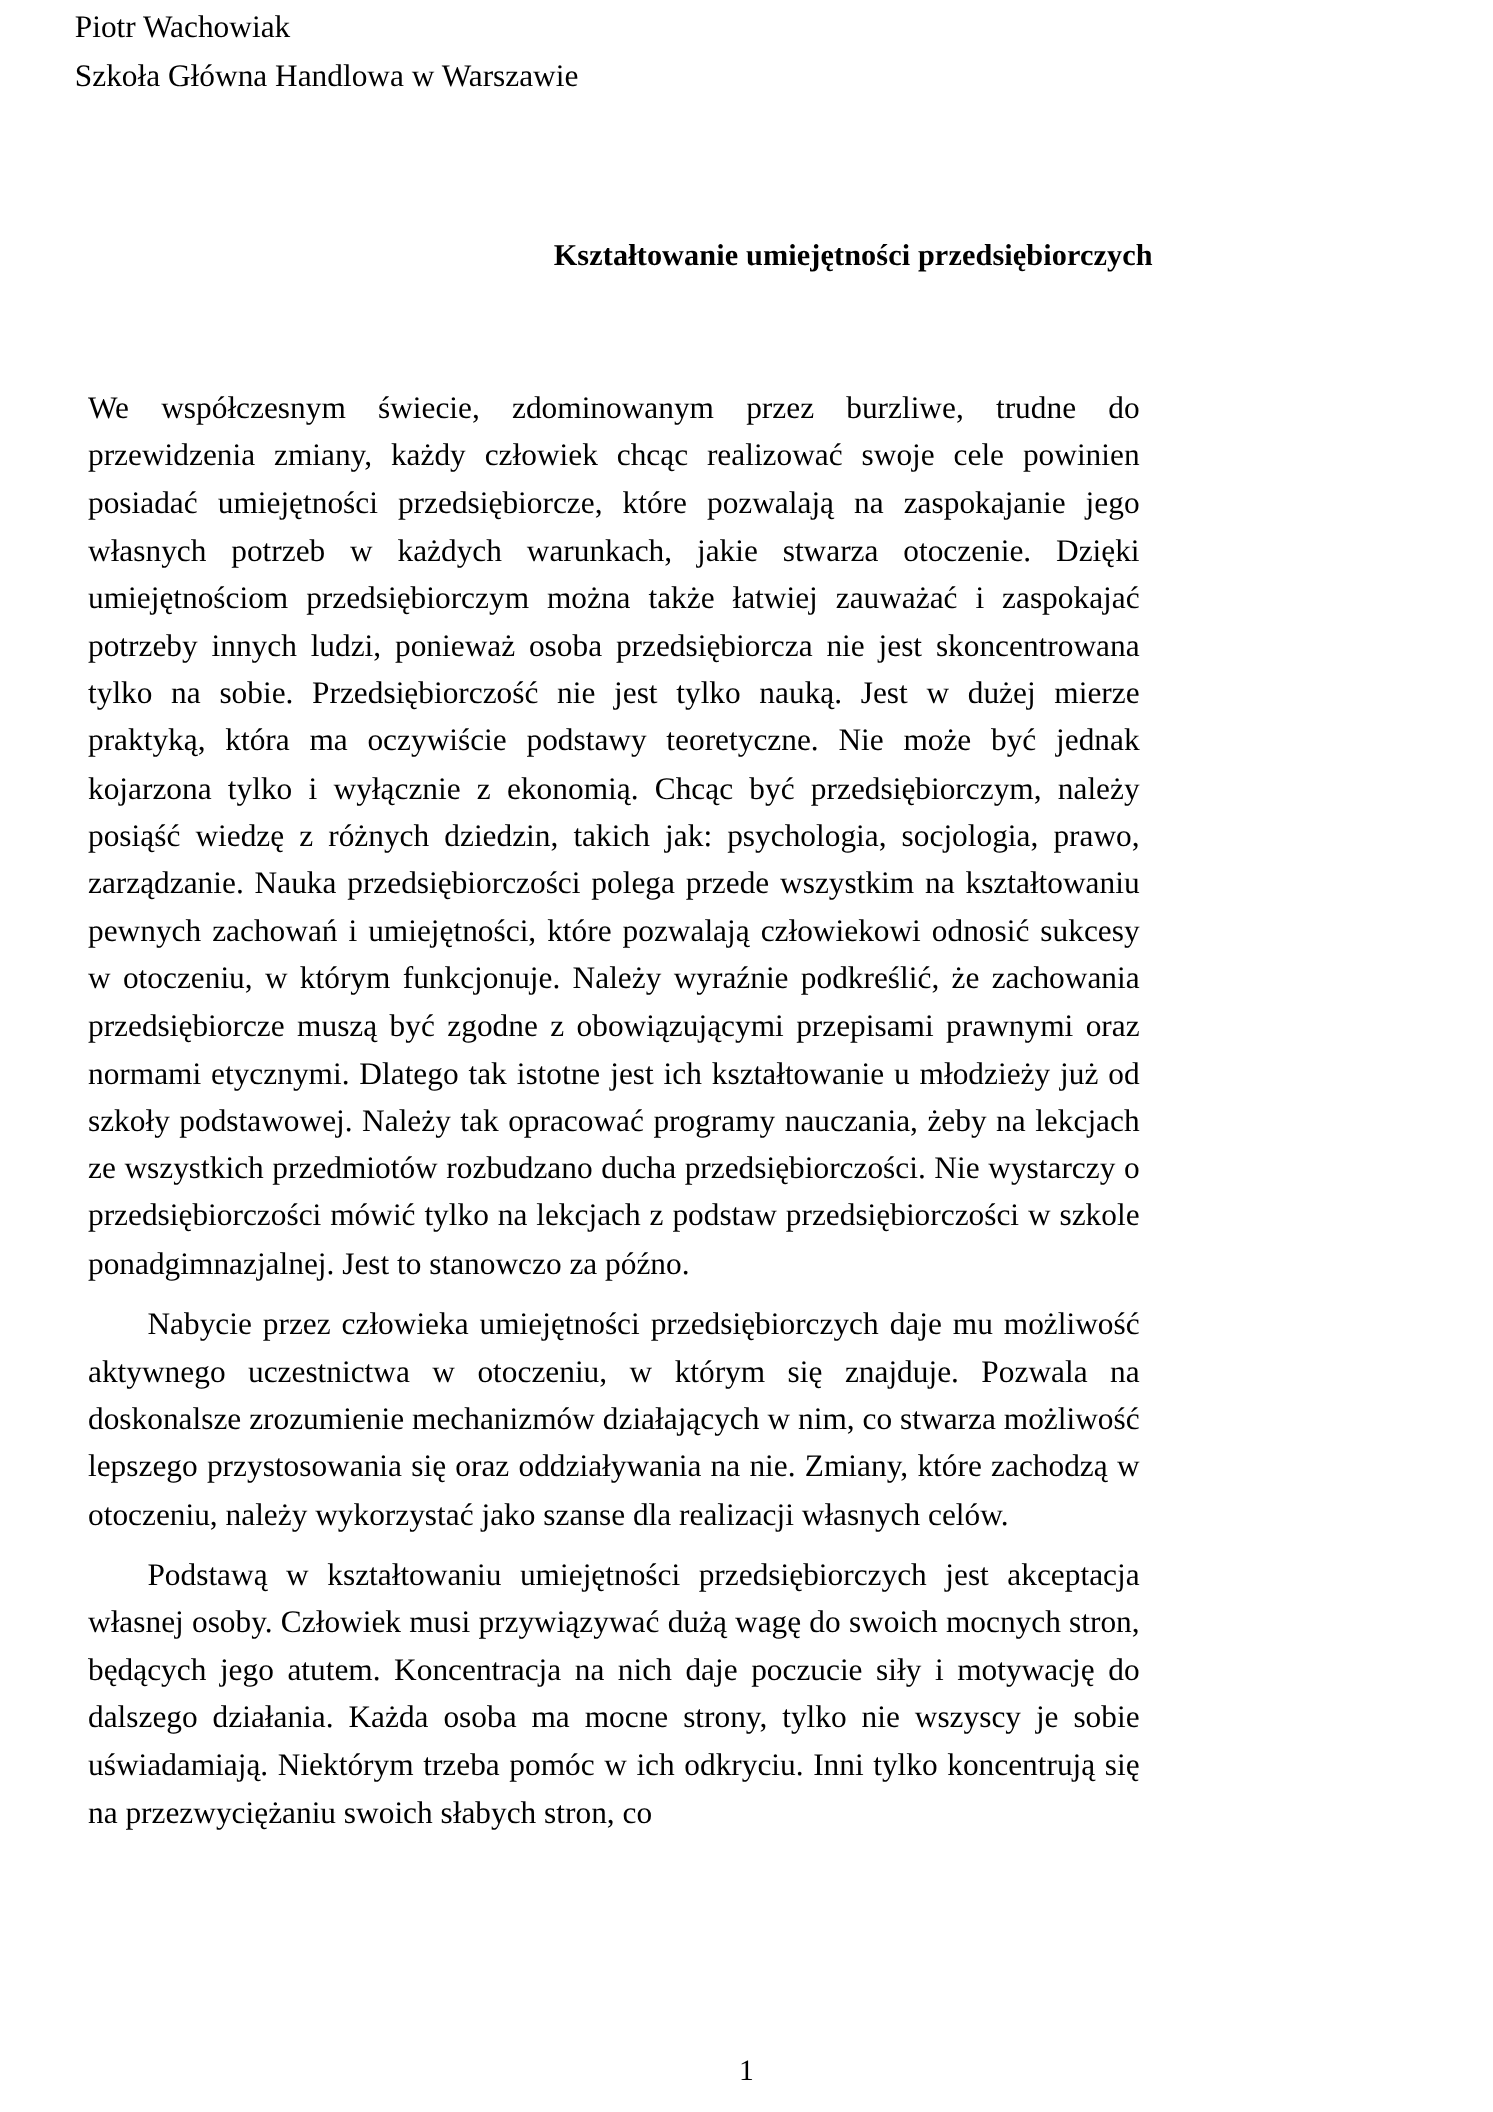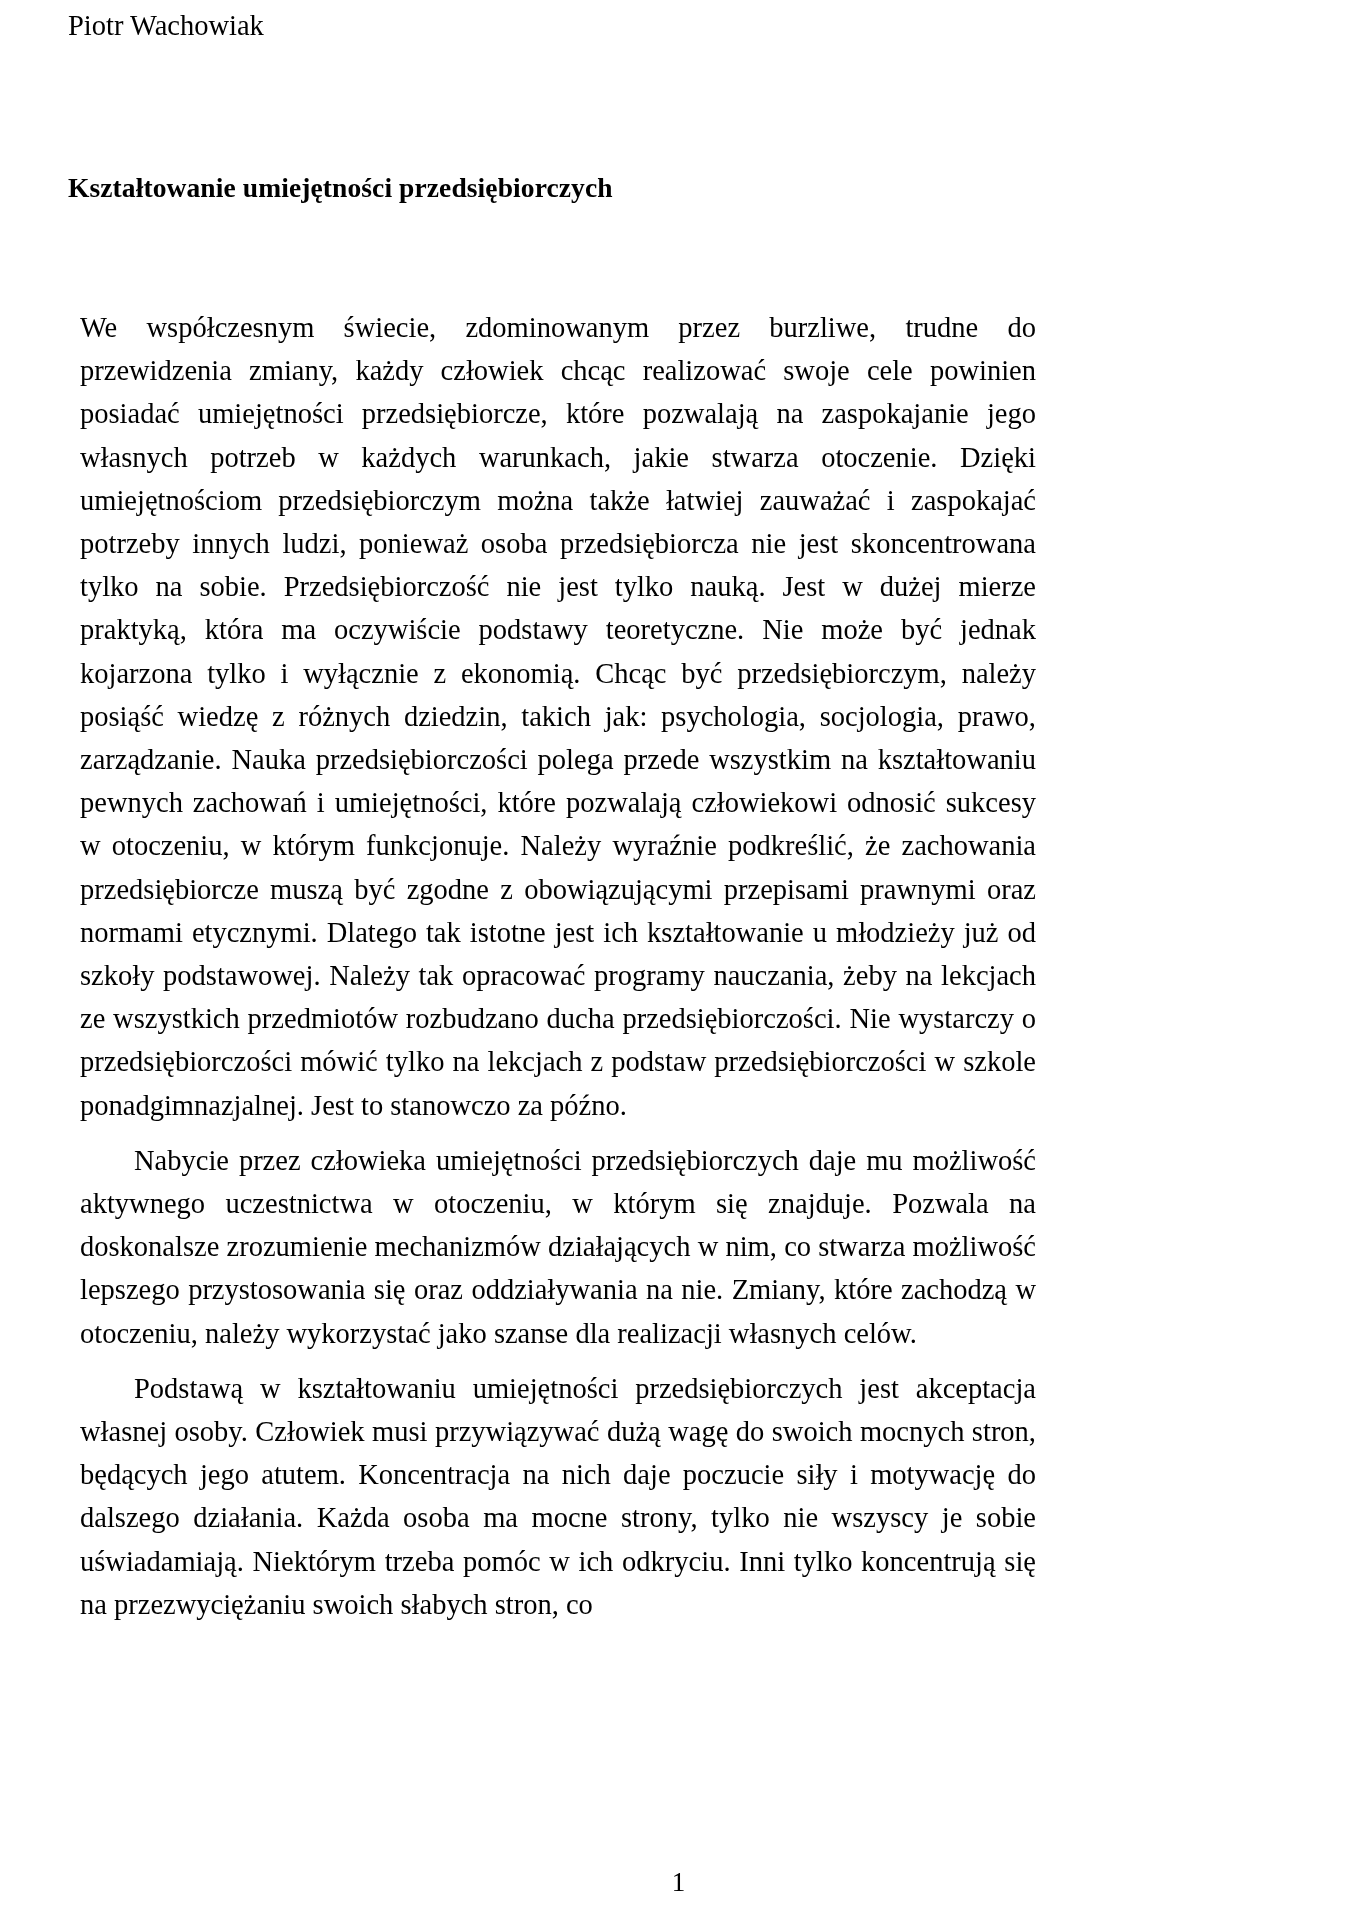--- a/index.html
+++ b/index.html
@@ -29,21 +29,21 @@
     line-height: 44px;
     text-align: left;
     white-space: nowrap;
   }
   .affil-line.first {
     padding-top: 4px;
   }
   .doc-title {
     font-size: 27.5px;
     font-weight: bold;
-    text-align: left;
+    text-align: right;
     line-height: 44px;
     margin-top: 118px;
     letter-spacing: 0.1px;
   }
   .body-block {
     margin-top: 96px;
   }
   p.para {
     font-size: 28.5px;
     line-height: 43.2px;
@@ -67,20 +67,21 @@
 </style>
 </head>
 <body>
 
 <div class="page">
 
   <div class="content">
 
     <div class="affil-line first">Piotr Wachowiak</div>
 
+    <div class="affil-line">Szkoła Główna Handlowa w Warszawie</div>
 
     <div class="doc-title">Kształtowanie umiejętności przedsiębiorczych</div>
 
     <div class="body-block">
       <p class="para">We współczesnym świecie, zdominowanym przez burzliwe, trudne do przewidzenia zmiany, każdy człowiek chcąc realizować swoje cele powinien posiadać umiejętności przedsiębiorcze, które pozwalają na zaspokajanie jego własnych potrzeb w każdych warunkach, jakie stwarza otoczenie. Dzięki umiejętnościom przedsiębiorczym można także łatwiej zauważać i zaspokajać potrzeby innych ludzi, ponieważ osoba przedsiębiorcza nie jest skoncentrowana tylko na sobie. Przedsiębiorczość nie jest tylko nauką. Jest w dużej mierze praktyką, która ma oczywiście podstawy teoretyczne. Nie może być jednak kojarzona tylko i wyłącznie z ekonomią. Chcąc być przedsiębiorczym, należy posiąść wiedzę z różnych dziedzin, takich jak: psychologia, socjologia, prawo, zarządzanie. Nauka przedsiębiorczości polega przede wszystkim na kształtowaniu pewnych zachowań i umiejętności, które pozwalają człowiekowi odnosić sukcesy w otoczeniu, w którym funkcjonuje. Należy wyraźnie podkreślić, że zachowania przedsiębiorcze muszą być zgodne z obowiązującymi przepisami prawnymi oraz normami etycznymi. Dlatego tak istotne jest ich kształtowanie u młodzieży już od szkoły podstawowej. Należy tak opracować programy nauczania, żeby na lekcjach ze wszystkich przedmiotów rozbudzano ducha przedsiębiorczości. Nie wystarczy o przedsiębiorczości mówić tylko na lekcjach z podstaw przedsiębiorczości w szkole ponadgimnazjalnej. Jest to stanowczo za późno.</p>
       <p class="para indent">Nabycie przez człowieka umiejętności przedsiębiorczych daje mu możliwość aktywnego uczestnictwa w otoczeniu, w którym się znajduje. Pozwala na doskonalsze zrozumienie mechanizmów działających w nim, co stwarza możliwość lepszego przystosowania się oraz oddziaływania na nie. Zmiany, które zachodzą w otoczeniu, należy wykorzystać jako szanse dla realizacji własnych celów.</p>
       <p class="para indent">Podstawą w kształtowaniu umiejętności przedsiębiorczych jest akceptacja własnej osoby. Człowiek musi przywiązywać dużą wagę do swoich mocnych stron, będących jego atutem. Koncentracja na nich daje poczucie siły i motywację do dalszego działania. Każda osoba ma mocne strony, tylko nie wszyscy je sobie uświadamiają. Niektórym trzeba pomóc w ich odkryciu. Inni tylko koncentrują się na przezwyciężaniu swoich słabych stron, co</p>
     </div>
 
   </div>

